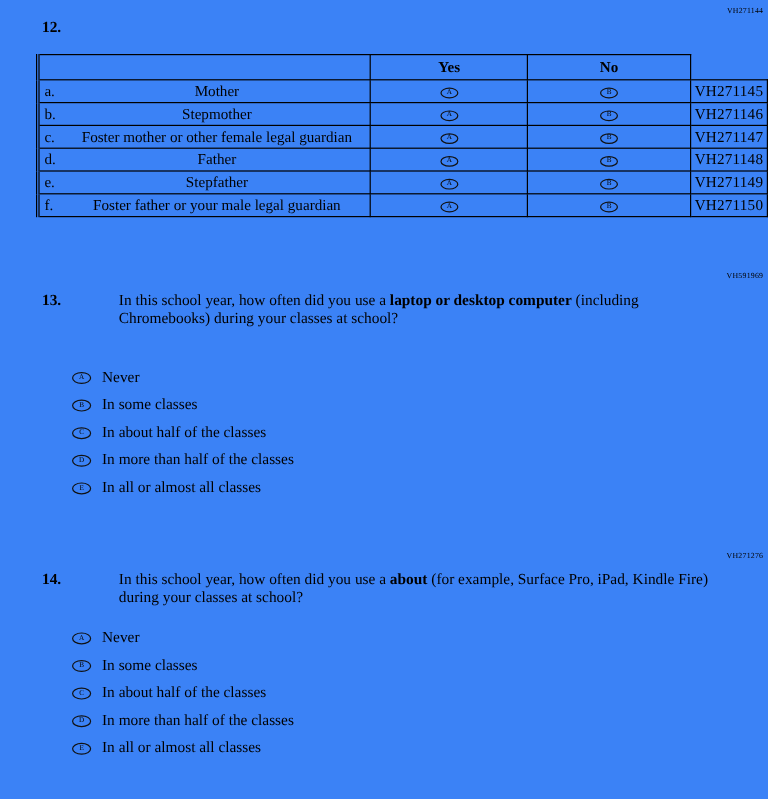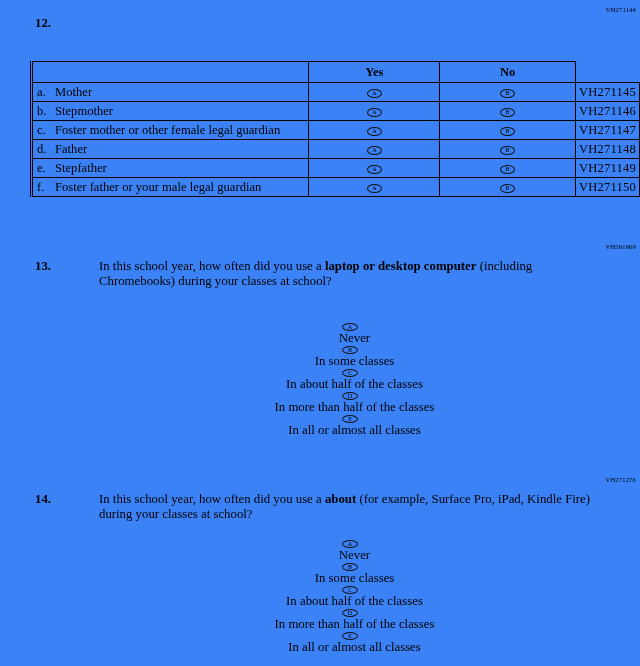--- a/index.html
+++ b/index.html
@@ -30,40 +30,40 @@
   .code-q14 { margin-top: 46px; }
   .question { display: flex; padding-left: 35px; margin-top: 2px; }
   .question.q13, .question.q14 { margin-top: 8px; gap: 41px; }
   .qnum { width: 23px; font-weight: bold; flex-shrink: 0; }
   .qtext { max-width: 505px; }
   .bold { font-weight: bold; }
 
   table.q12-table {
     border-collapse: collapse;
     margin-left: 30px;
-    margin-top: 30px;
+    margin-top: 14px;
     table-layout: fixed;
     border-radius: 13px;
   }
   table.q12-table th, table.q12-table td {
     border: 1px solid #000;
     line-height: 14px;
     font-size: 12.6px;
   }
   .lbl-h, .lbl { border-left: 3px double #000 !important; }
   .col-w-label { width: 285px; }
   .col-w-choice-yes { width: 135px; }
   .col-w-choice-no { width: 140px; }
   .col-w-code { width: 49px; }
   th.col-h { font-weight: bold; text-align: center; padding: 3px 2px; }
   th.code-h { border: none !important; }
   td.lbl { padding: 2px 2px 2px 4px; }
   td.lbl .lblflex { display: flex; }
   td.lbl .ltr { width: 18px; flex-shrink: 0; }
-  td.lbl .txt { flex: 1; }
+  td.lbl .txt { flex: 1; text-align: center; }
   td.bub { text-align: center; padding: 2px 3px; }
   td.codecell {
     font-size: 6px;
     line-height: 8px;
     padding: 1px 3px;
     letter-spacing: 0.2px;
     vertical-align: middle;
   }
 
   .bubble {
@@ -79,21 +79,21 @@
   .bubble .bl {
     font-size: 6px;
     line-height: 6px;
     font-family: "Liberation Serif", serif;
   }
   .opt-bubble { width: 16px; height: 10px; }
 
   .options { margin-left: 60px; }
   .options.opts13 { margin-top: 34px; }
   .options.opts14 { margin-top: 18px; }
-  .opt { display: flex; align-items: center; margin-bottom: 8px; height: 15px; flex-direction: column; }
+  .opt { display: flex; align-items: center; margin-bottom: 8px; height: 15px; }
   .opt-label { margin-left: 9px; font-size: 12.8px; }
 </style>
 </head>
 <body>
 
 <div class="page">
 
   <div class="code-line code-q12">VH271144</div>
 
   <div class="question q12">

